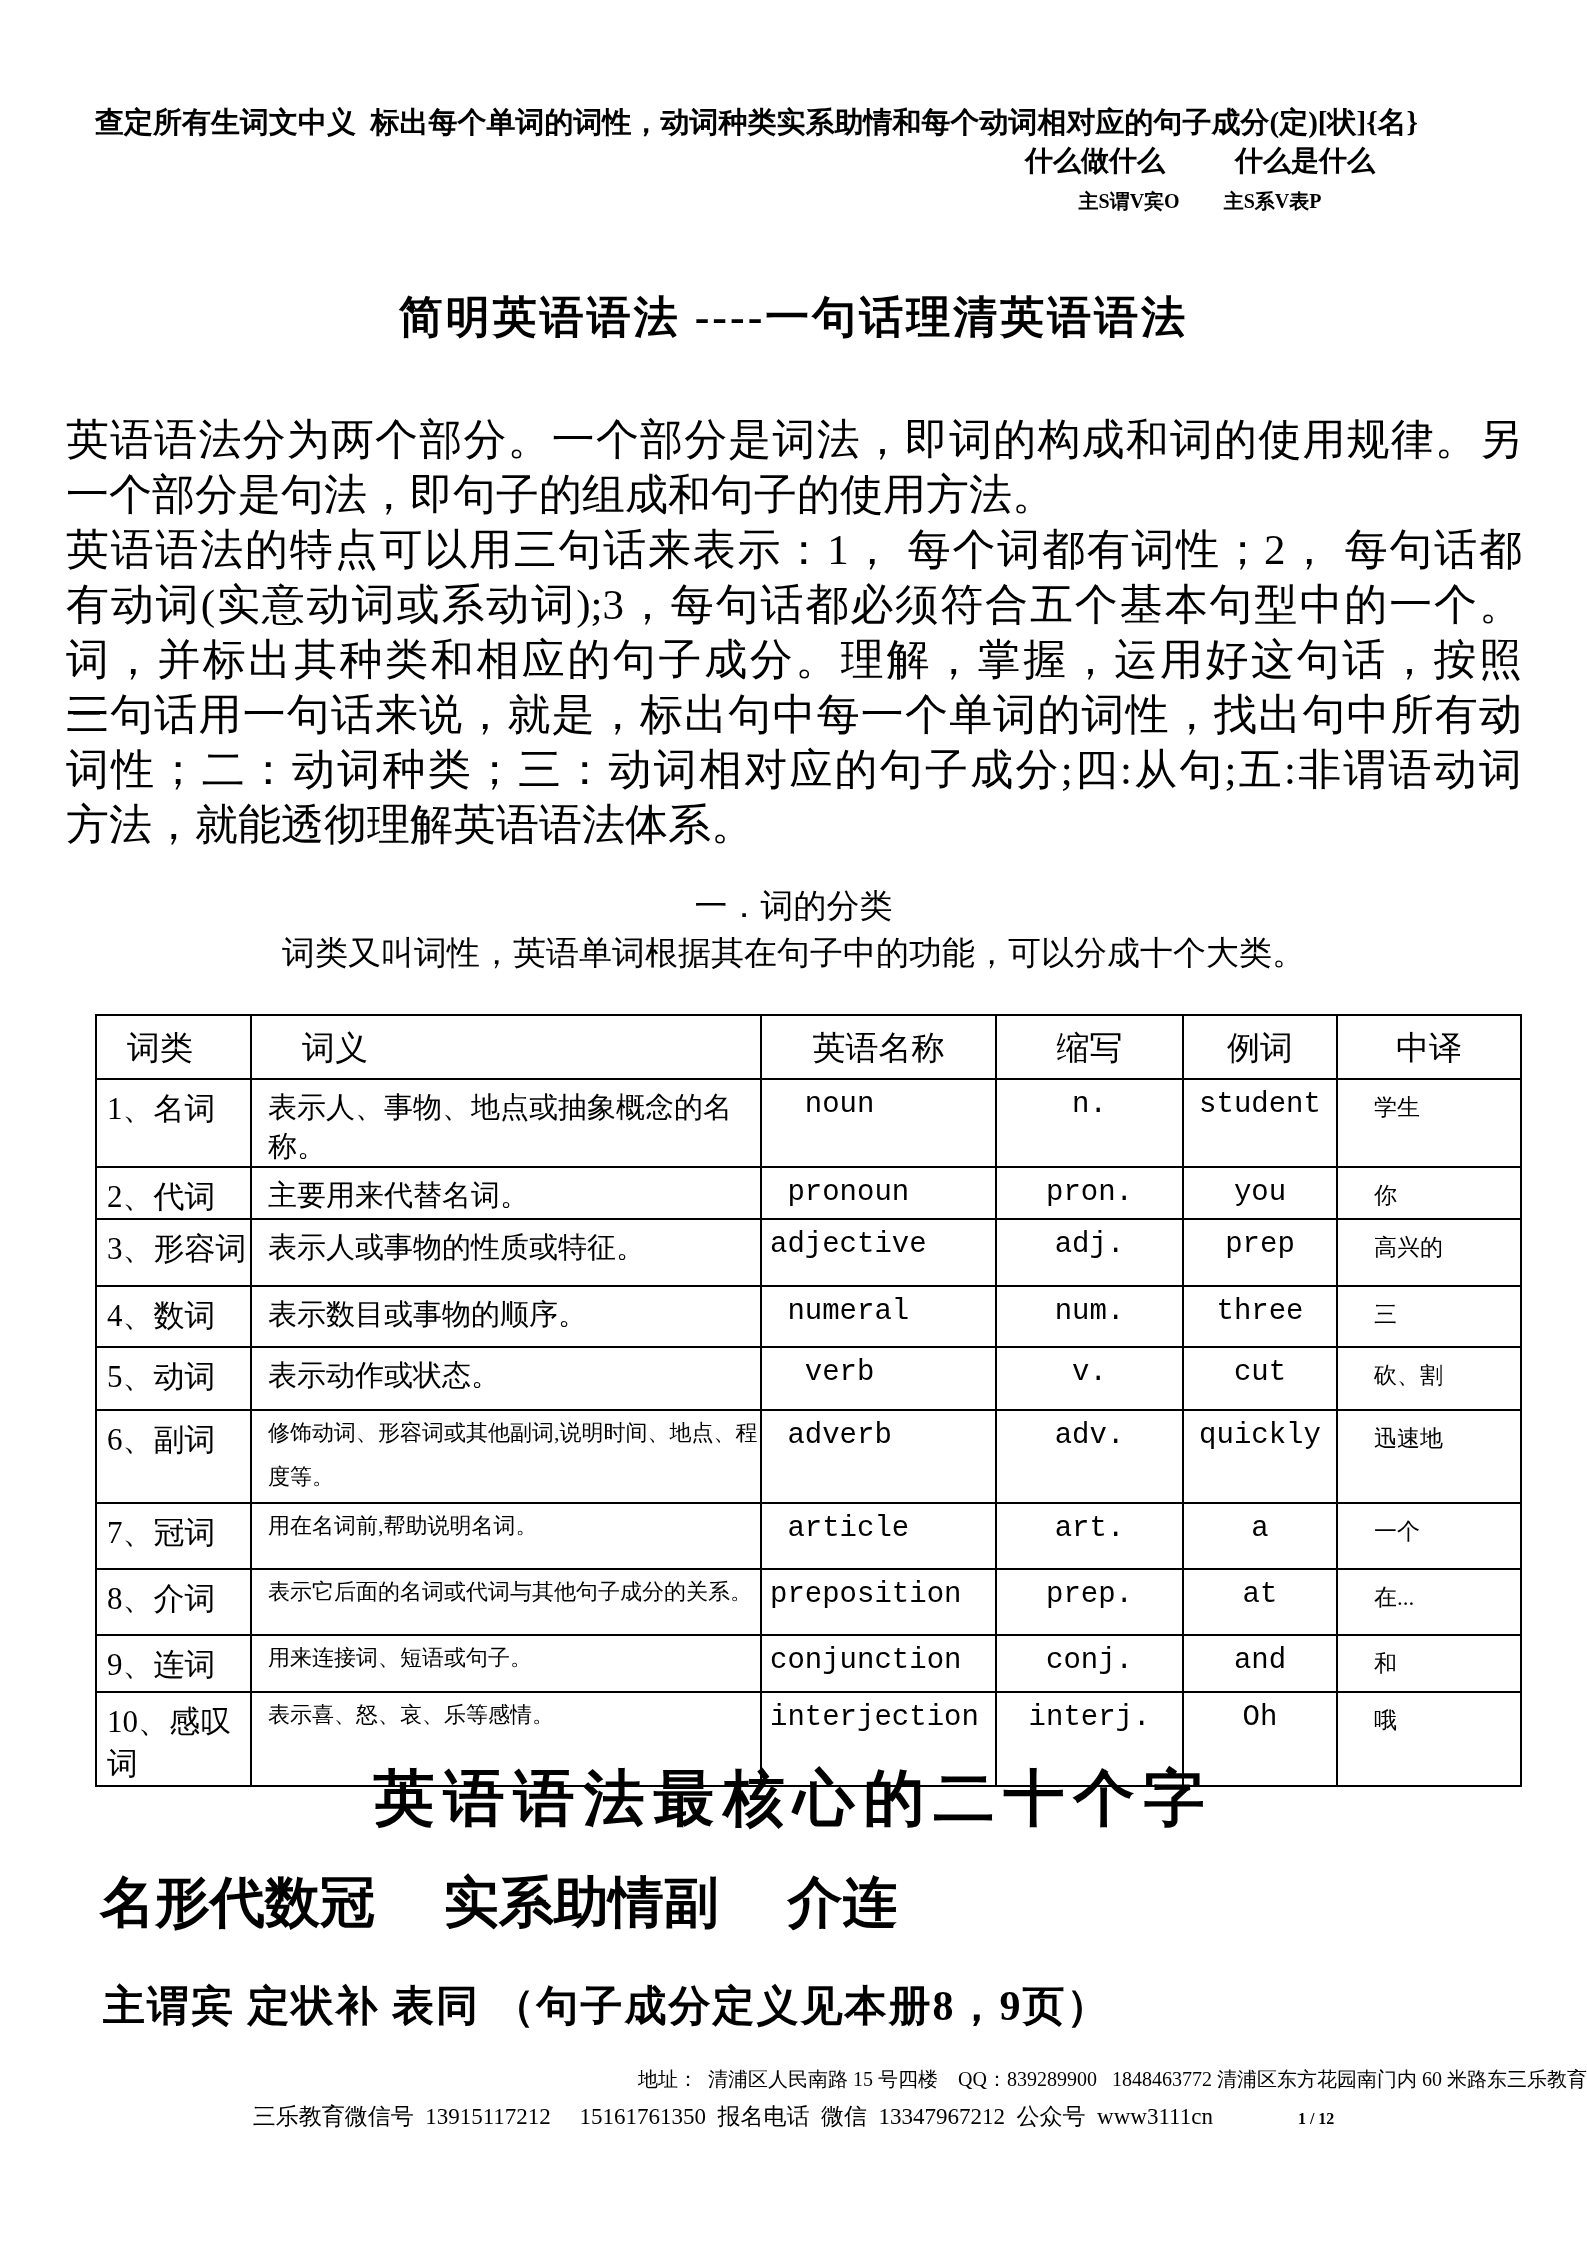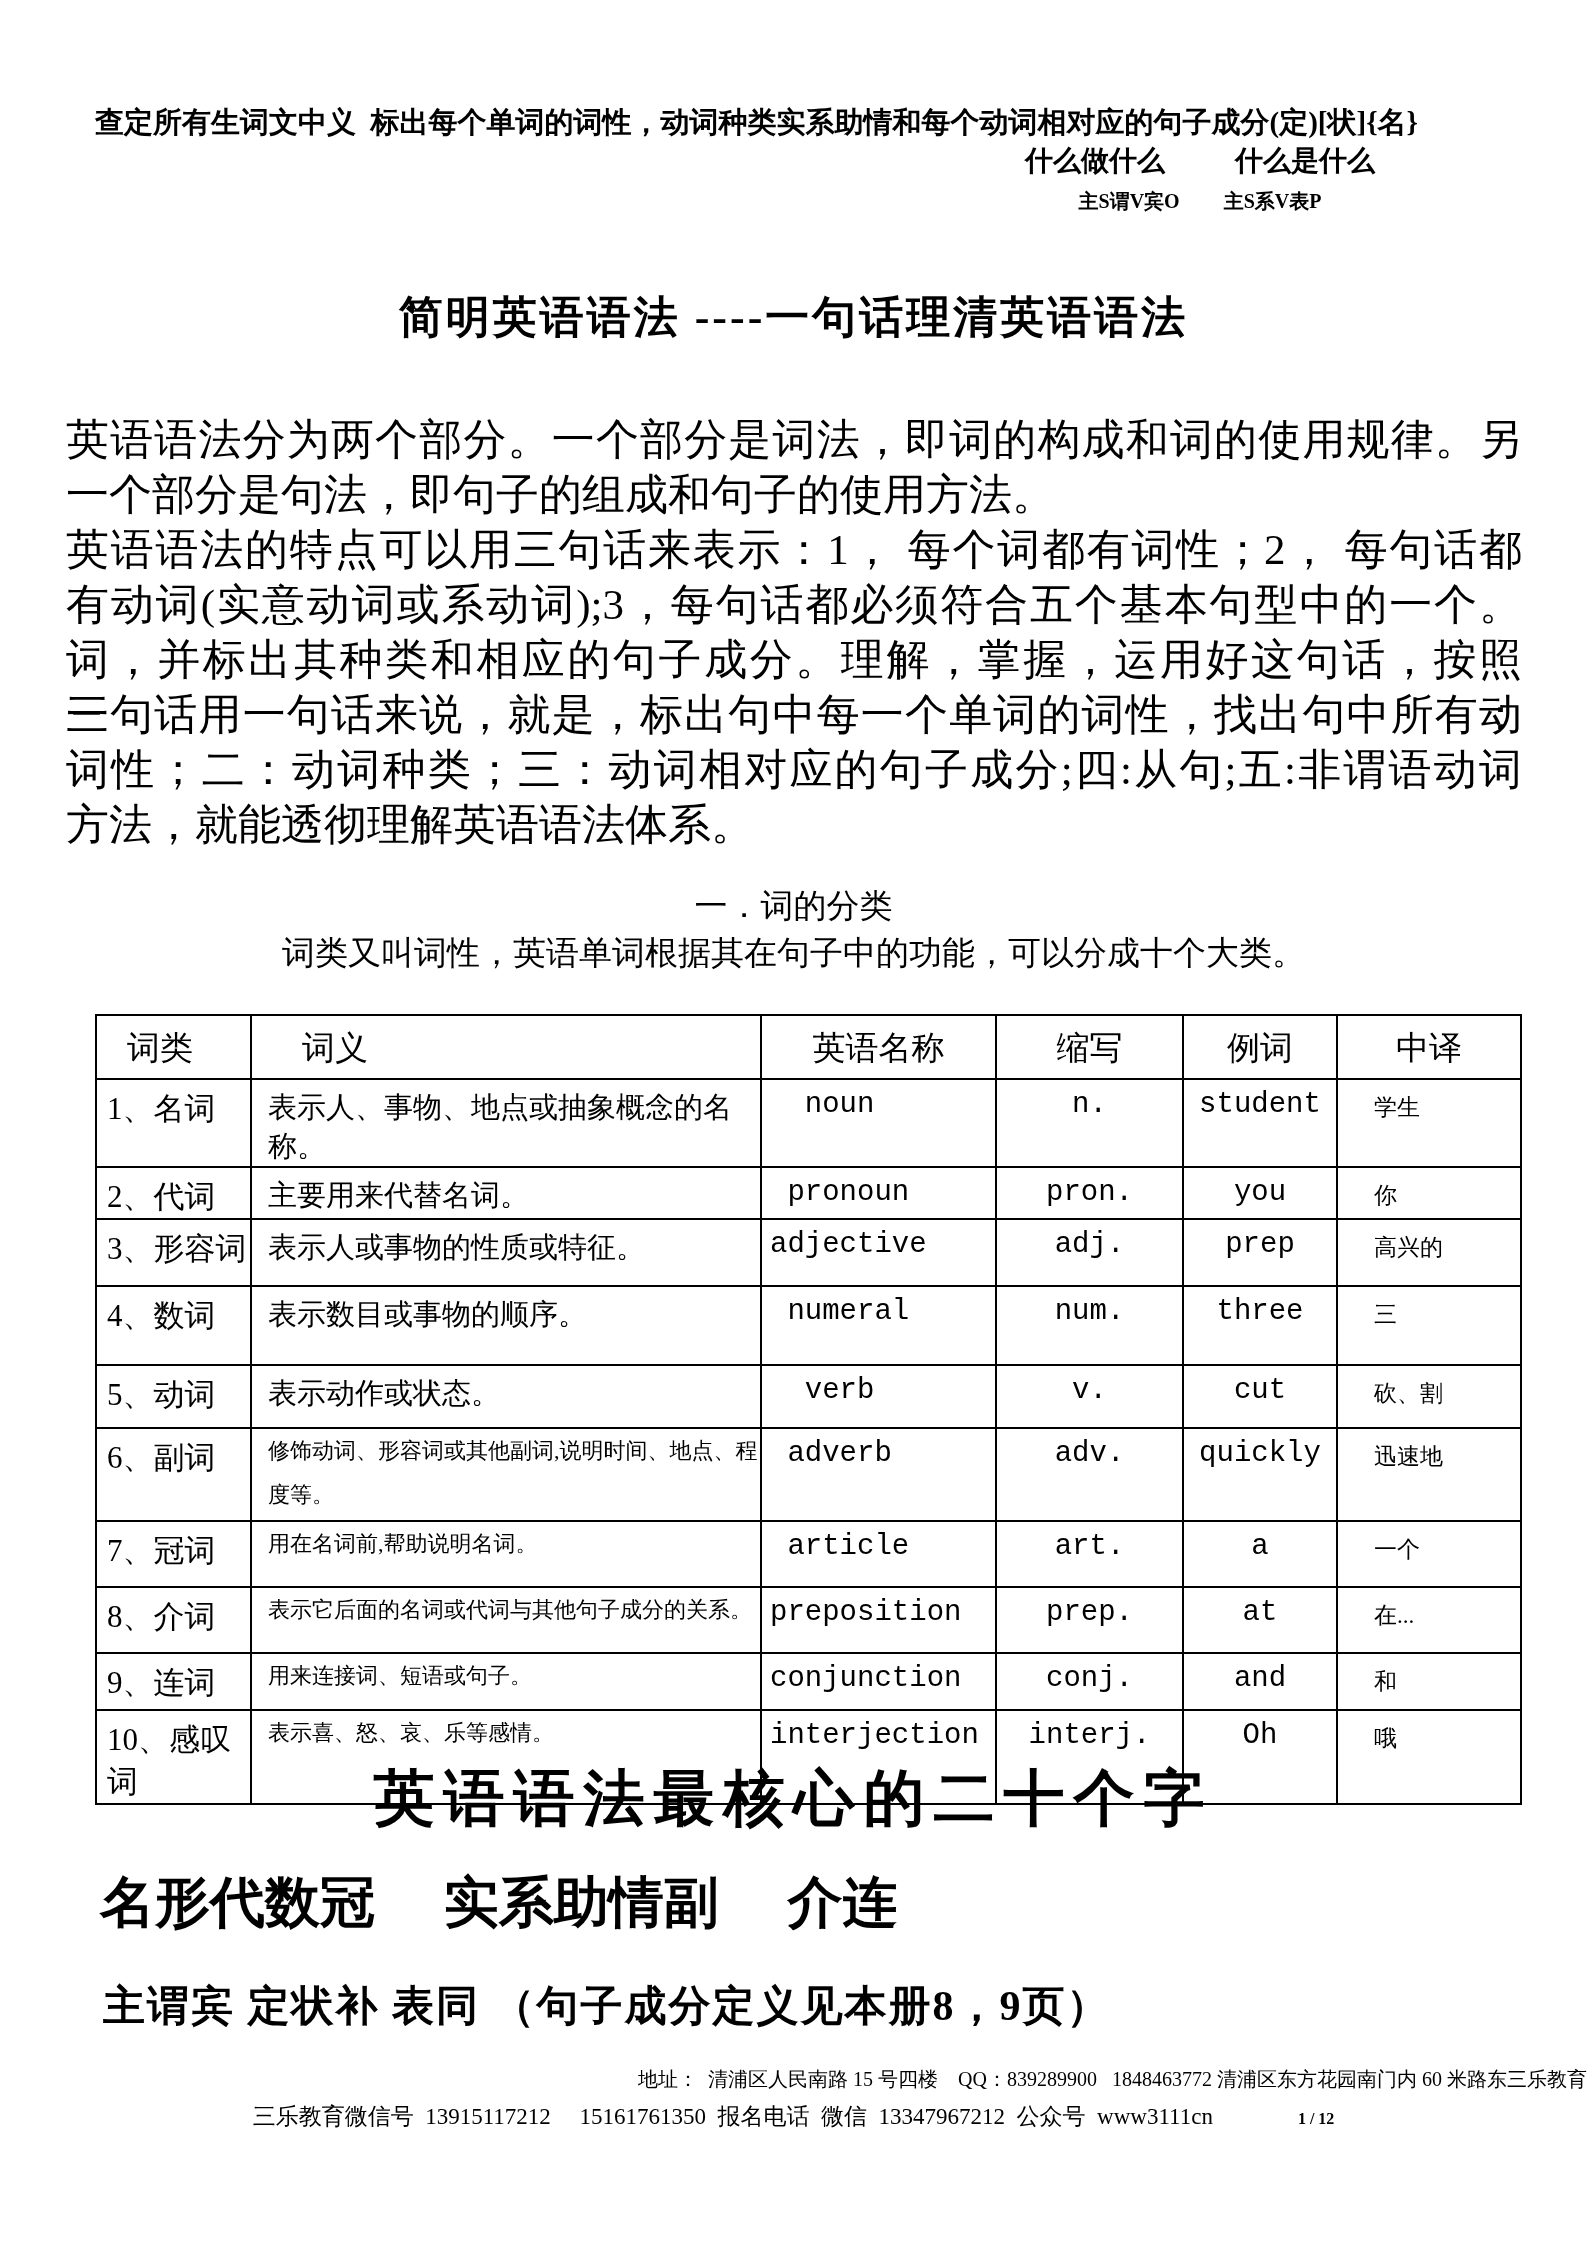--- a/index.html
+++ b/index.html
@@ -41,21 +41,21 @@
   td{padding-top:8px;}
   td.cls{font-size:31px;padding-left:10px;}
   td.meaning{font-size:29px;padding-left:16px;line-height:1.35;}
   tbody tr:nth-child(n+6) td.meaning{font-size:22px;line-height:44px;padding-top:0;}
   td.en{font-family:"Liberation Mono","DejaVu Sans Mono",monospace;font-size:29px;white-space:pre;padding-left:8px;}
   td.abbr,td.ex{font-family:"Liberation Mono","DejaVu Sans Mono",monospace;font-size:29px;text-align:center;}
   td.zh{font-size:23px;padding-left:36px;padding-top:12px;}
   tbody tr:nth-child(1){height:65px;}
   tbody tr:nth-child(2){height:43px;}
   tbody tr:nth-child(3){height:67px;}
-  tbody tr:nth-child(4){height:79px;}
+  tbody tr:nth-child(4){height:61px;}
   tbody tr:nth-child(5){height:63px;}
   tbody tr:nth-child(6){height:93px;}
   tbody tr:nth-child(7){height:66px;}
   tbody tr:nth-child(8){height:66px;}
   tbody tr:nth-child(9){height:57px;border-radius:25px;}
   tbody tr:nth-child(10){height:75px;}
 
   
   .core-title{top:1758px;left:0;width:100%;text-align:center;font-size:61px;font-weight:700;letter-spacing:9px;}
   .core-line1{top:1866px;left:100px;font-size:55px;font-weight:700;white-space:pre;}

